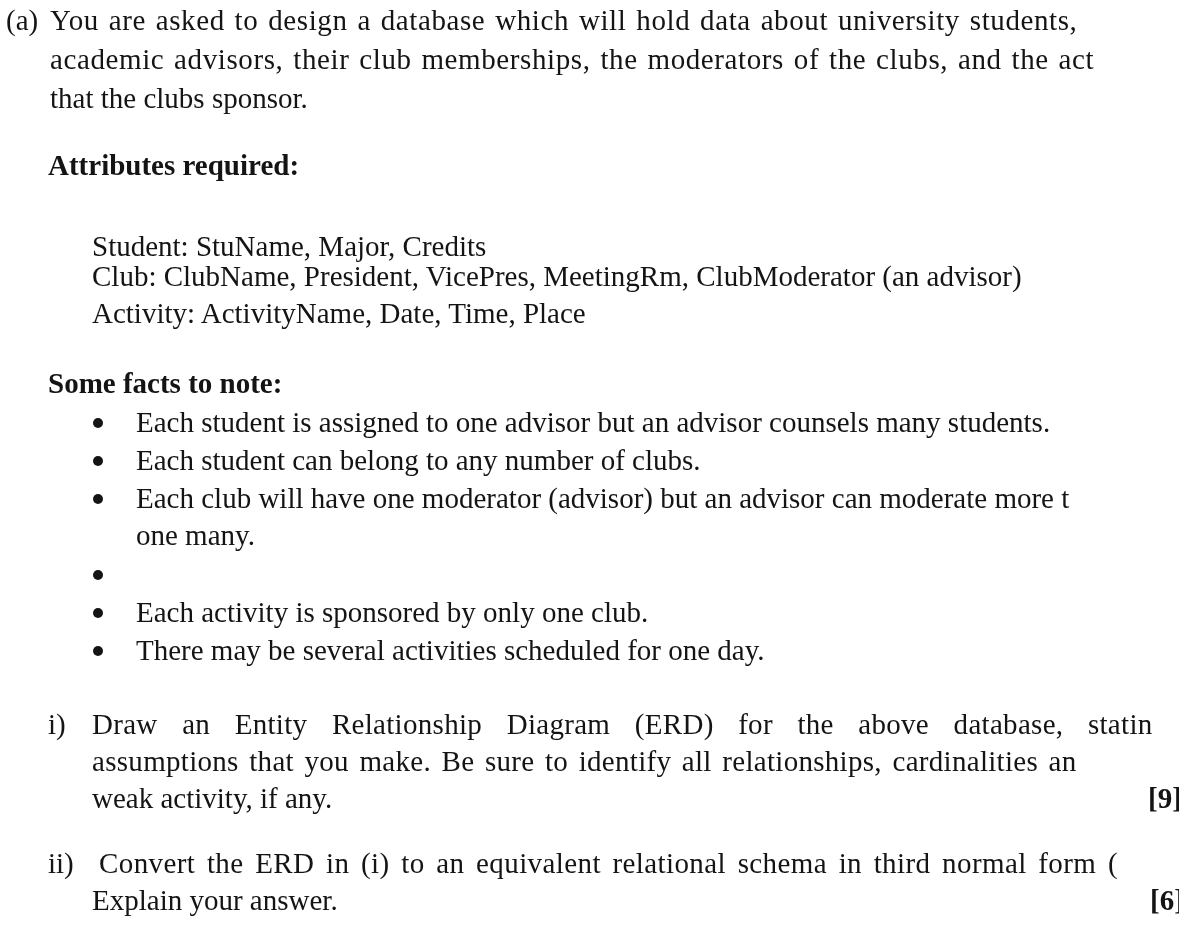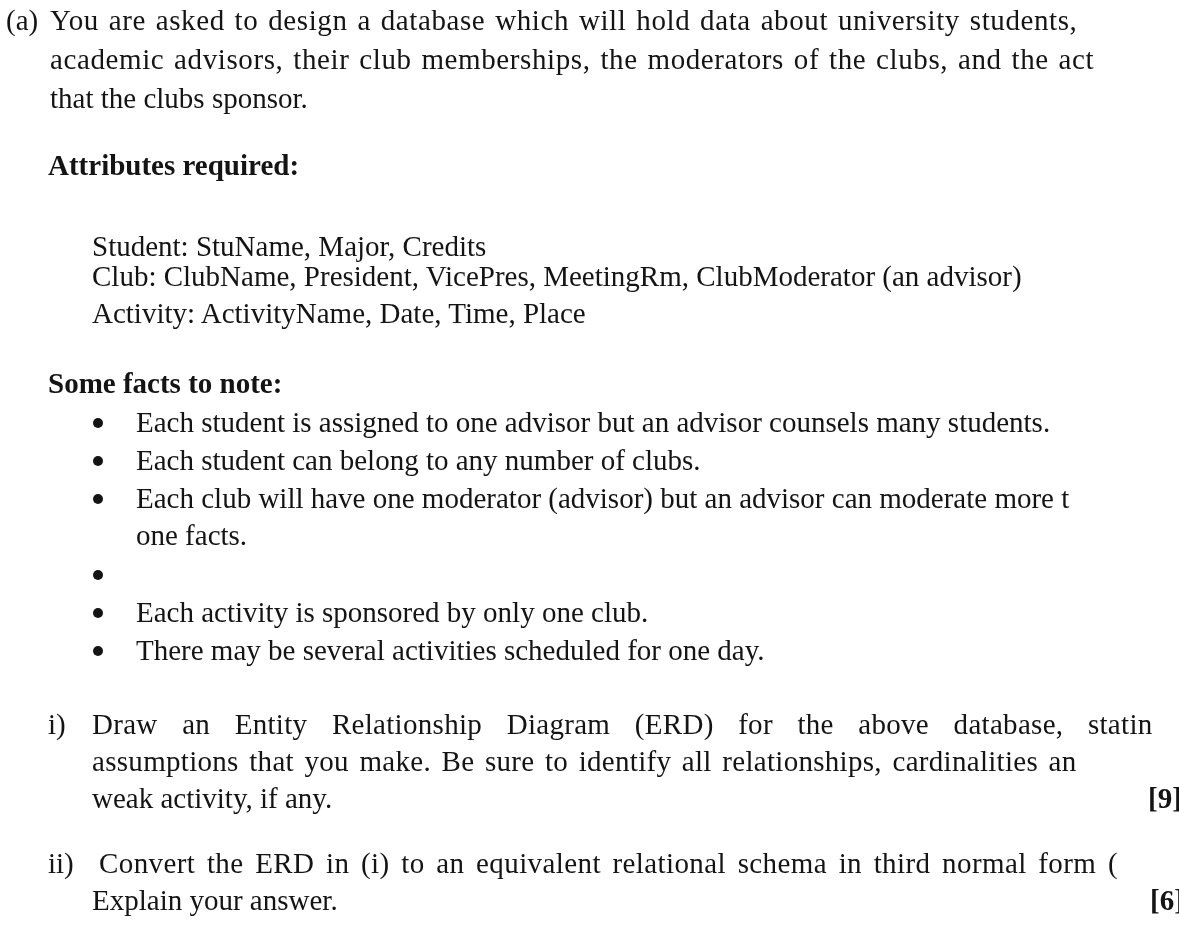--- a/index.html
+++ b/index.html
@@ -62,21 +62,21 @@
   <div class="line" style="left:92px; top:295px;">Activity: ActivityName, Date, Time, Place</div>
 
   <div class="bullet" style="left:93px; top:418px;"></div>
   <div class="line" style="left:136px; top:404px;">Each student is assigned to one advisor but an advisor counsels many students.</div>
 
   <div class="bullet" style="left:93px; top:456px;"></div>
   <div class="line" style="left:136px; top:442px;">Each student can belong to any number of clubs.</div>
 
   <div class="bullet" style="left:93px; top:494px;"></div>
   <div class="line" style="left:136px; top:480px;">Each club will have one moderator (advisor) but an advisor can moderate more t</div>
-  <div class="line" style="left:136px; top:517px;">one facts.</div>
+  <div class="line" style="left:136px; top:517px;">one many.</div>
 
   <div class="bullet" style="left:93px; top:570px;"></div>
 
   <div class="bullet" style="left:93px; top:608px;"></div>
   <div class="line" style="left:136px; top:594px;">Each activity is sponsored by only one club.</div>
 
   <div class="bullet" style="left:93px; top:646px;"></div>
   <div class="line" style="left:136px; top:632px;">There may be several activities scheduled for one day.</div>
 
   <div class="line" style="left:48px; top:706px;">i)</div>

